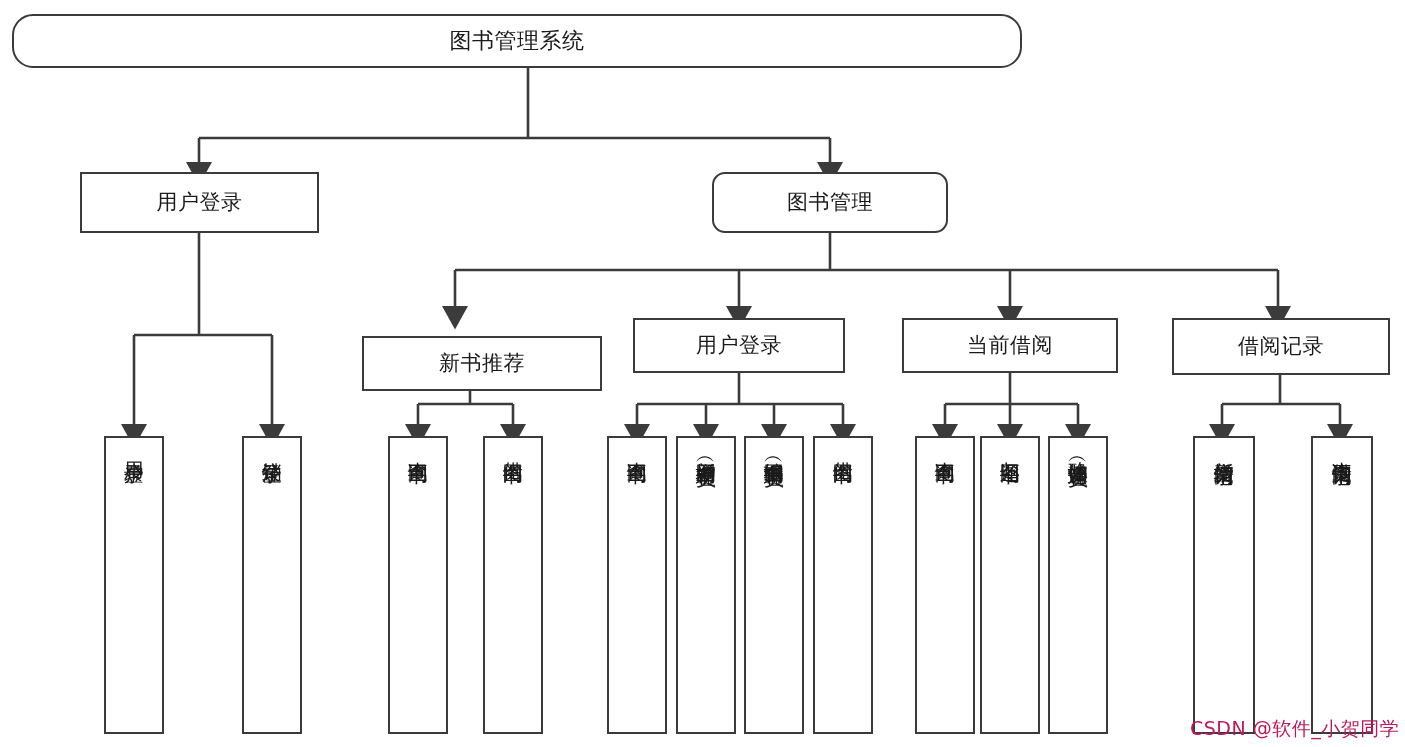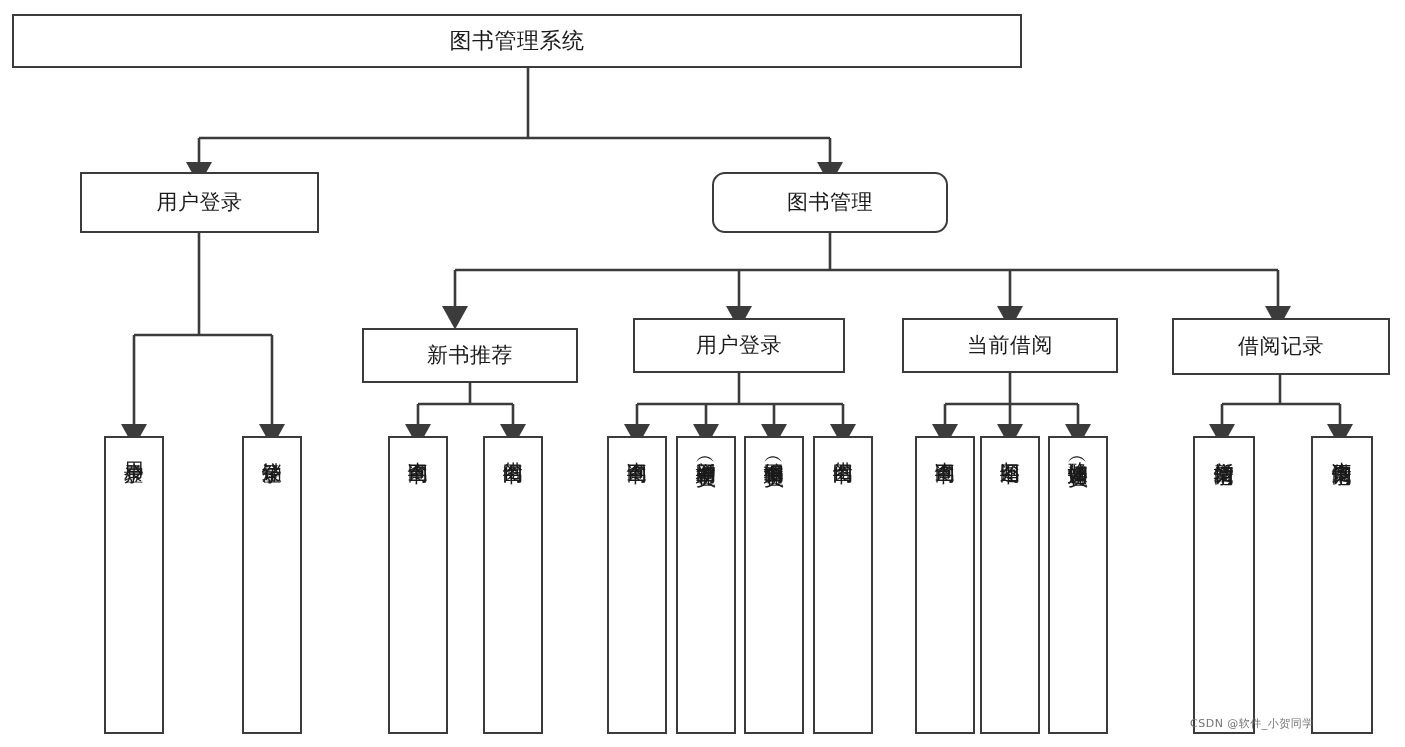--- a/index.html
+++ b/index.html
@@ -52,22 +52,22 @@
     writing-mode:vertical-rl;
     text-orientation:upright;
     font-size:20px;
     line-height:1.12;
     letter-spacing:1px;
     white-space:normal;
     max-height:280px;
   }
   .watermark{
     position:absolute;
-    color:#737373;
-    font-size:11px;
+    color:#be185d;
+    font-size:19px;
     letter-spacing:0.5px;
     white-space:nowrap;
     user-select:none;
   }
 </style>
 </head>
 <body>
 
 <div id="stage">
 
@@ -114,33 +114,33 @@
       <path d="M1010,404 L1010,428" marker-end="url(#arw)"></path>
       <path d="M1078,404 L1078,428" marker-end="url(#arw)"></path>
 
       <path d="M1280,373 L1280,404"></path>
       <path d="M1222,404 L1340,404"></path>
       <path d="M1222,404 L1222,428" marker-end="url(#arw)"></path>
       <path d="M1340,404 L1340,428" marker-end="url(#arw)"></path>
     </g>
   </svg>
 
-  <div class="node h-node root-node" style="left:12px; top:14px; width:1010px; height:54px;">
+  <div class="node h-node root-node" style="left:12px; top:14px; width:1010px; height:54px;border-radius:21px;">
     <span class="lbl">图书管理系统</span>
   </div>
 
   <div class="node h-node" style="left:80px; top:172px; width:239px; height:61px;">
     <span class="lbl">用户登录</span>
   </div>
 
   <div class="node h-node" style="left:712px; top:172px; width:236px; height:61px;border-radius:13px;">
     <span class="lbl">图书管理</span>
   </div>
 
-  <div class="node h-node" style="left:362px; top:328px; width:216px; height:55px;align-items:center;">
+  <div class="node h-node" style="left:362px; top:336px; width:240px; height:55px;align-items:center;">
     <span class="lbl">新书推荐</span>
   </div>
 
   <div class="node h-node" style="left:633px; top:318px; width:212px; height:55px;">
     <span class="lbl">用户登录</span>
   </div>
 
   <div class="node h-node" style="left:902px; top:318px; width:216px; height:55px;">
     <span class="lbl">当前借阅</span>
   </div>

